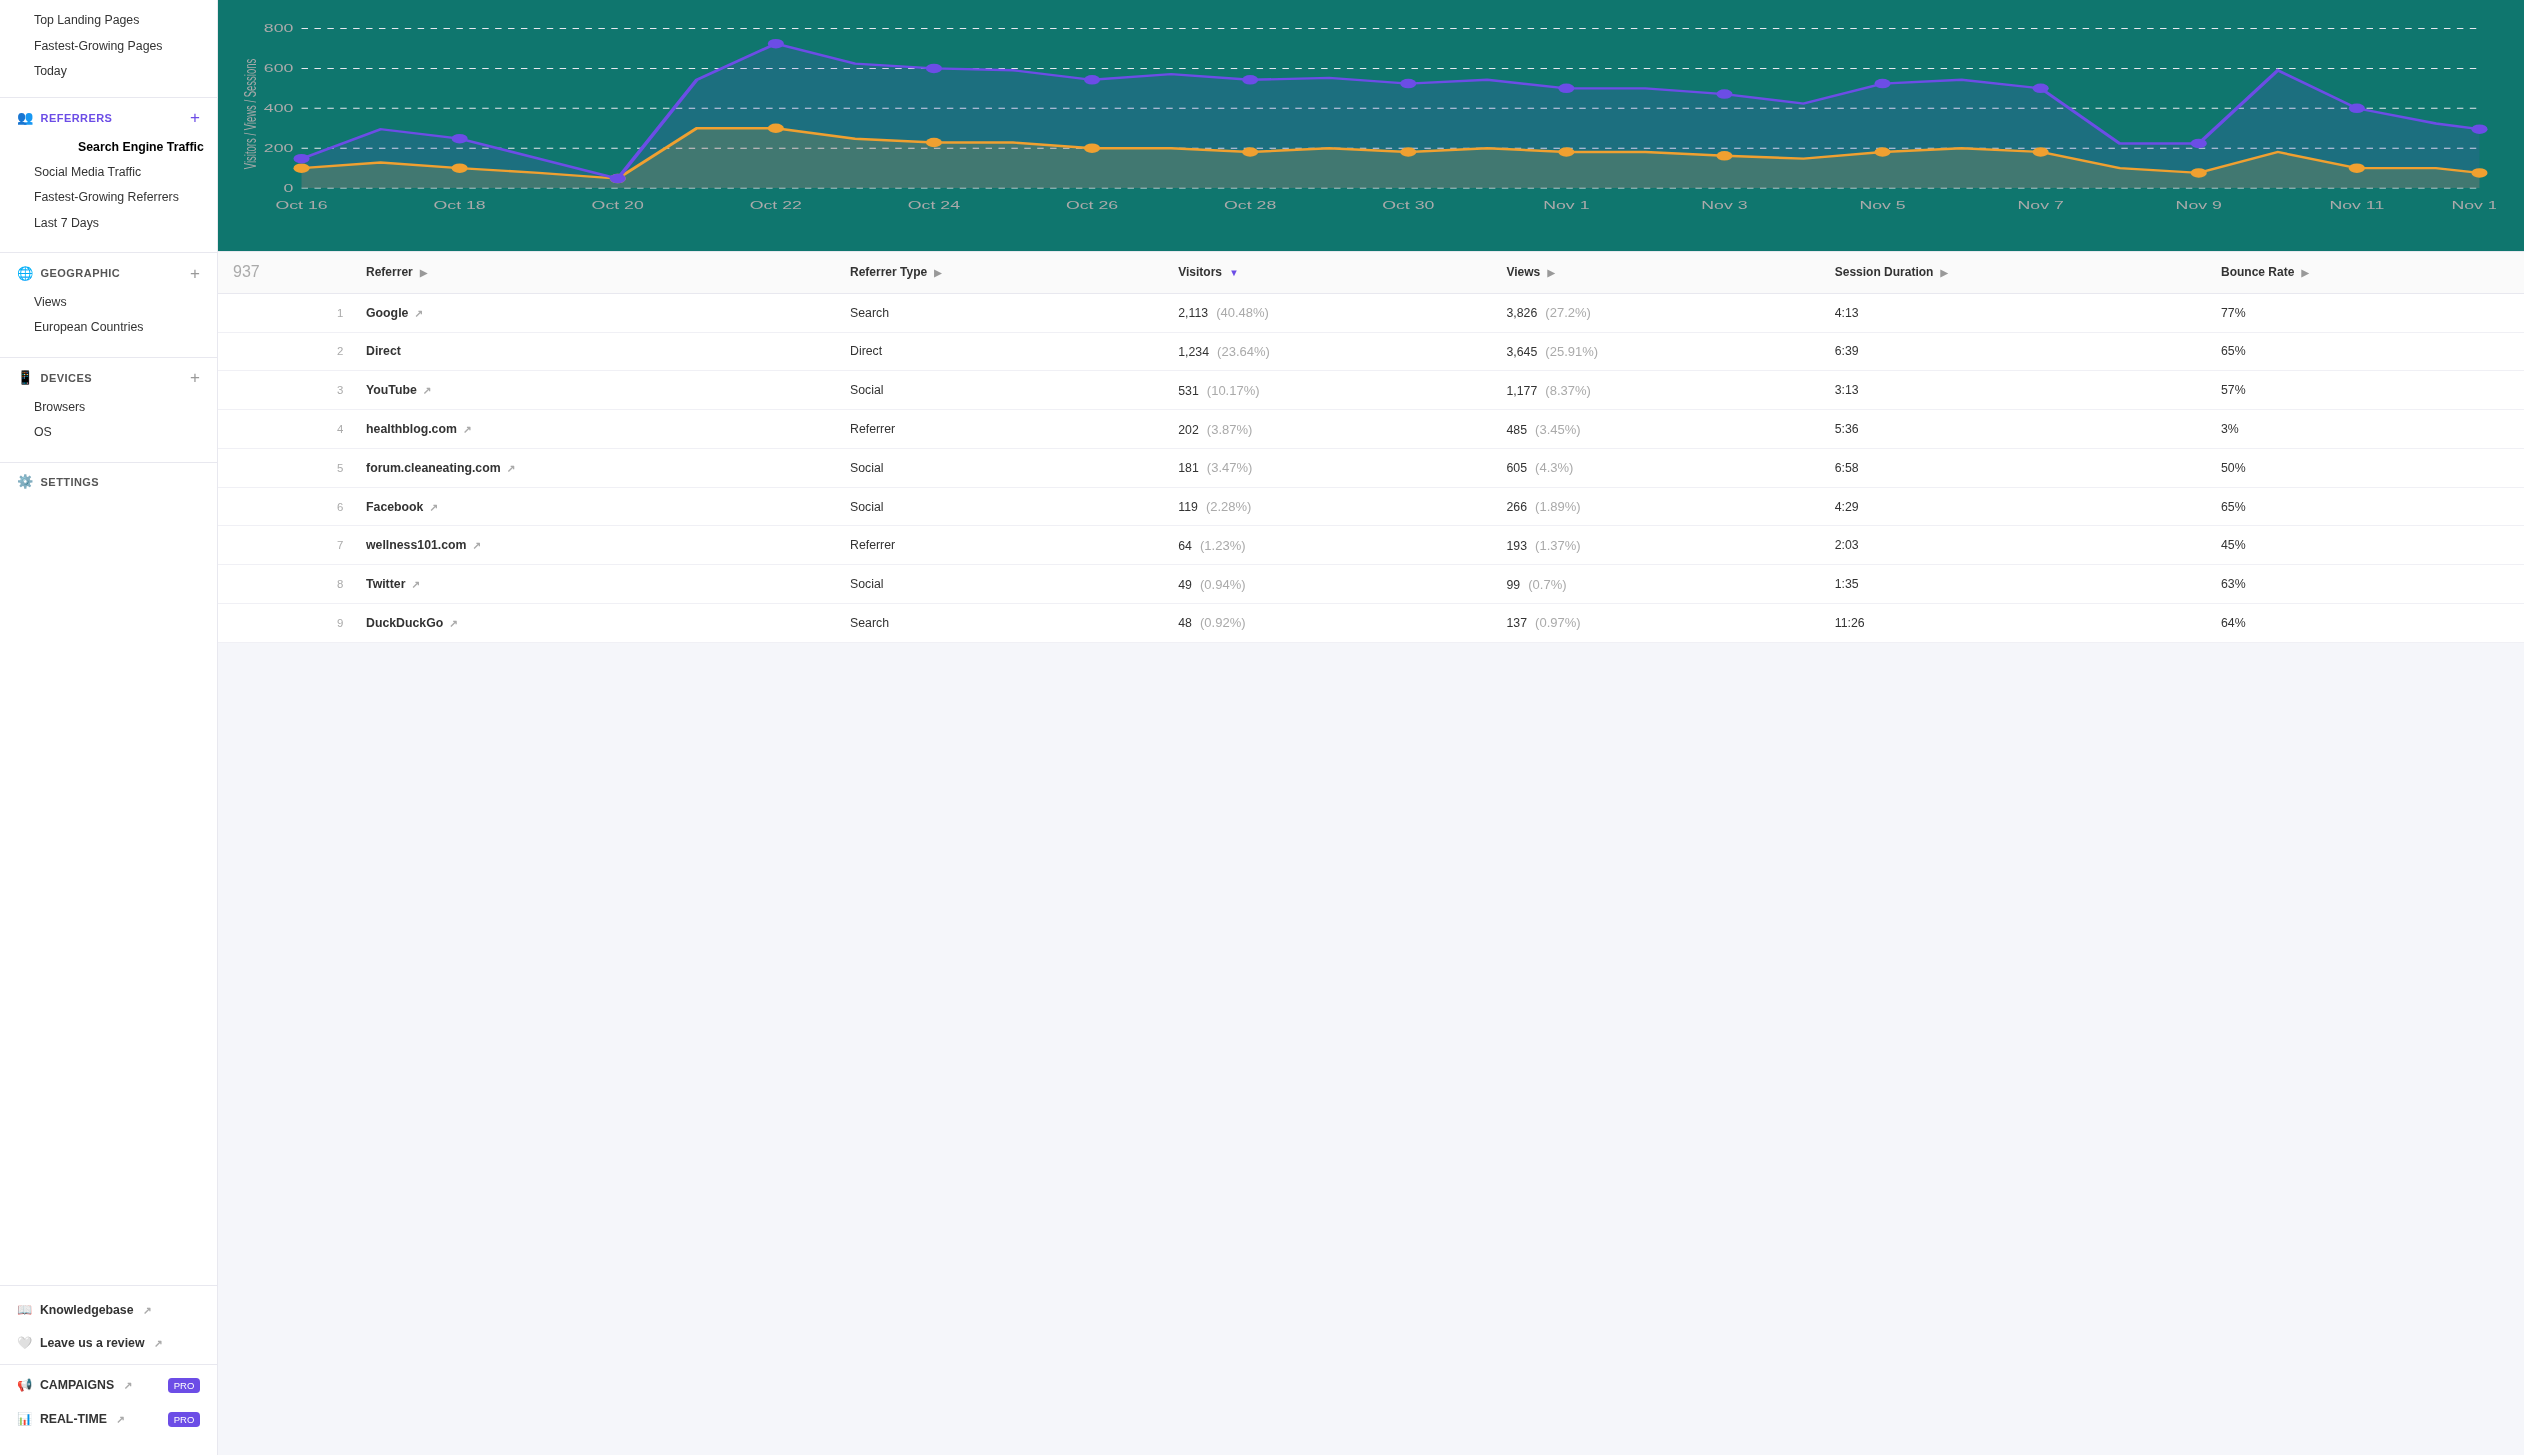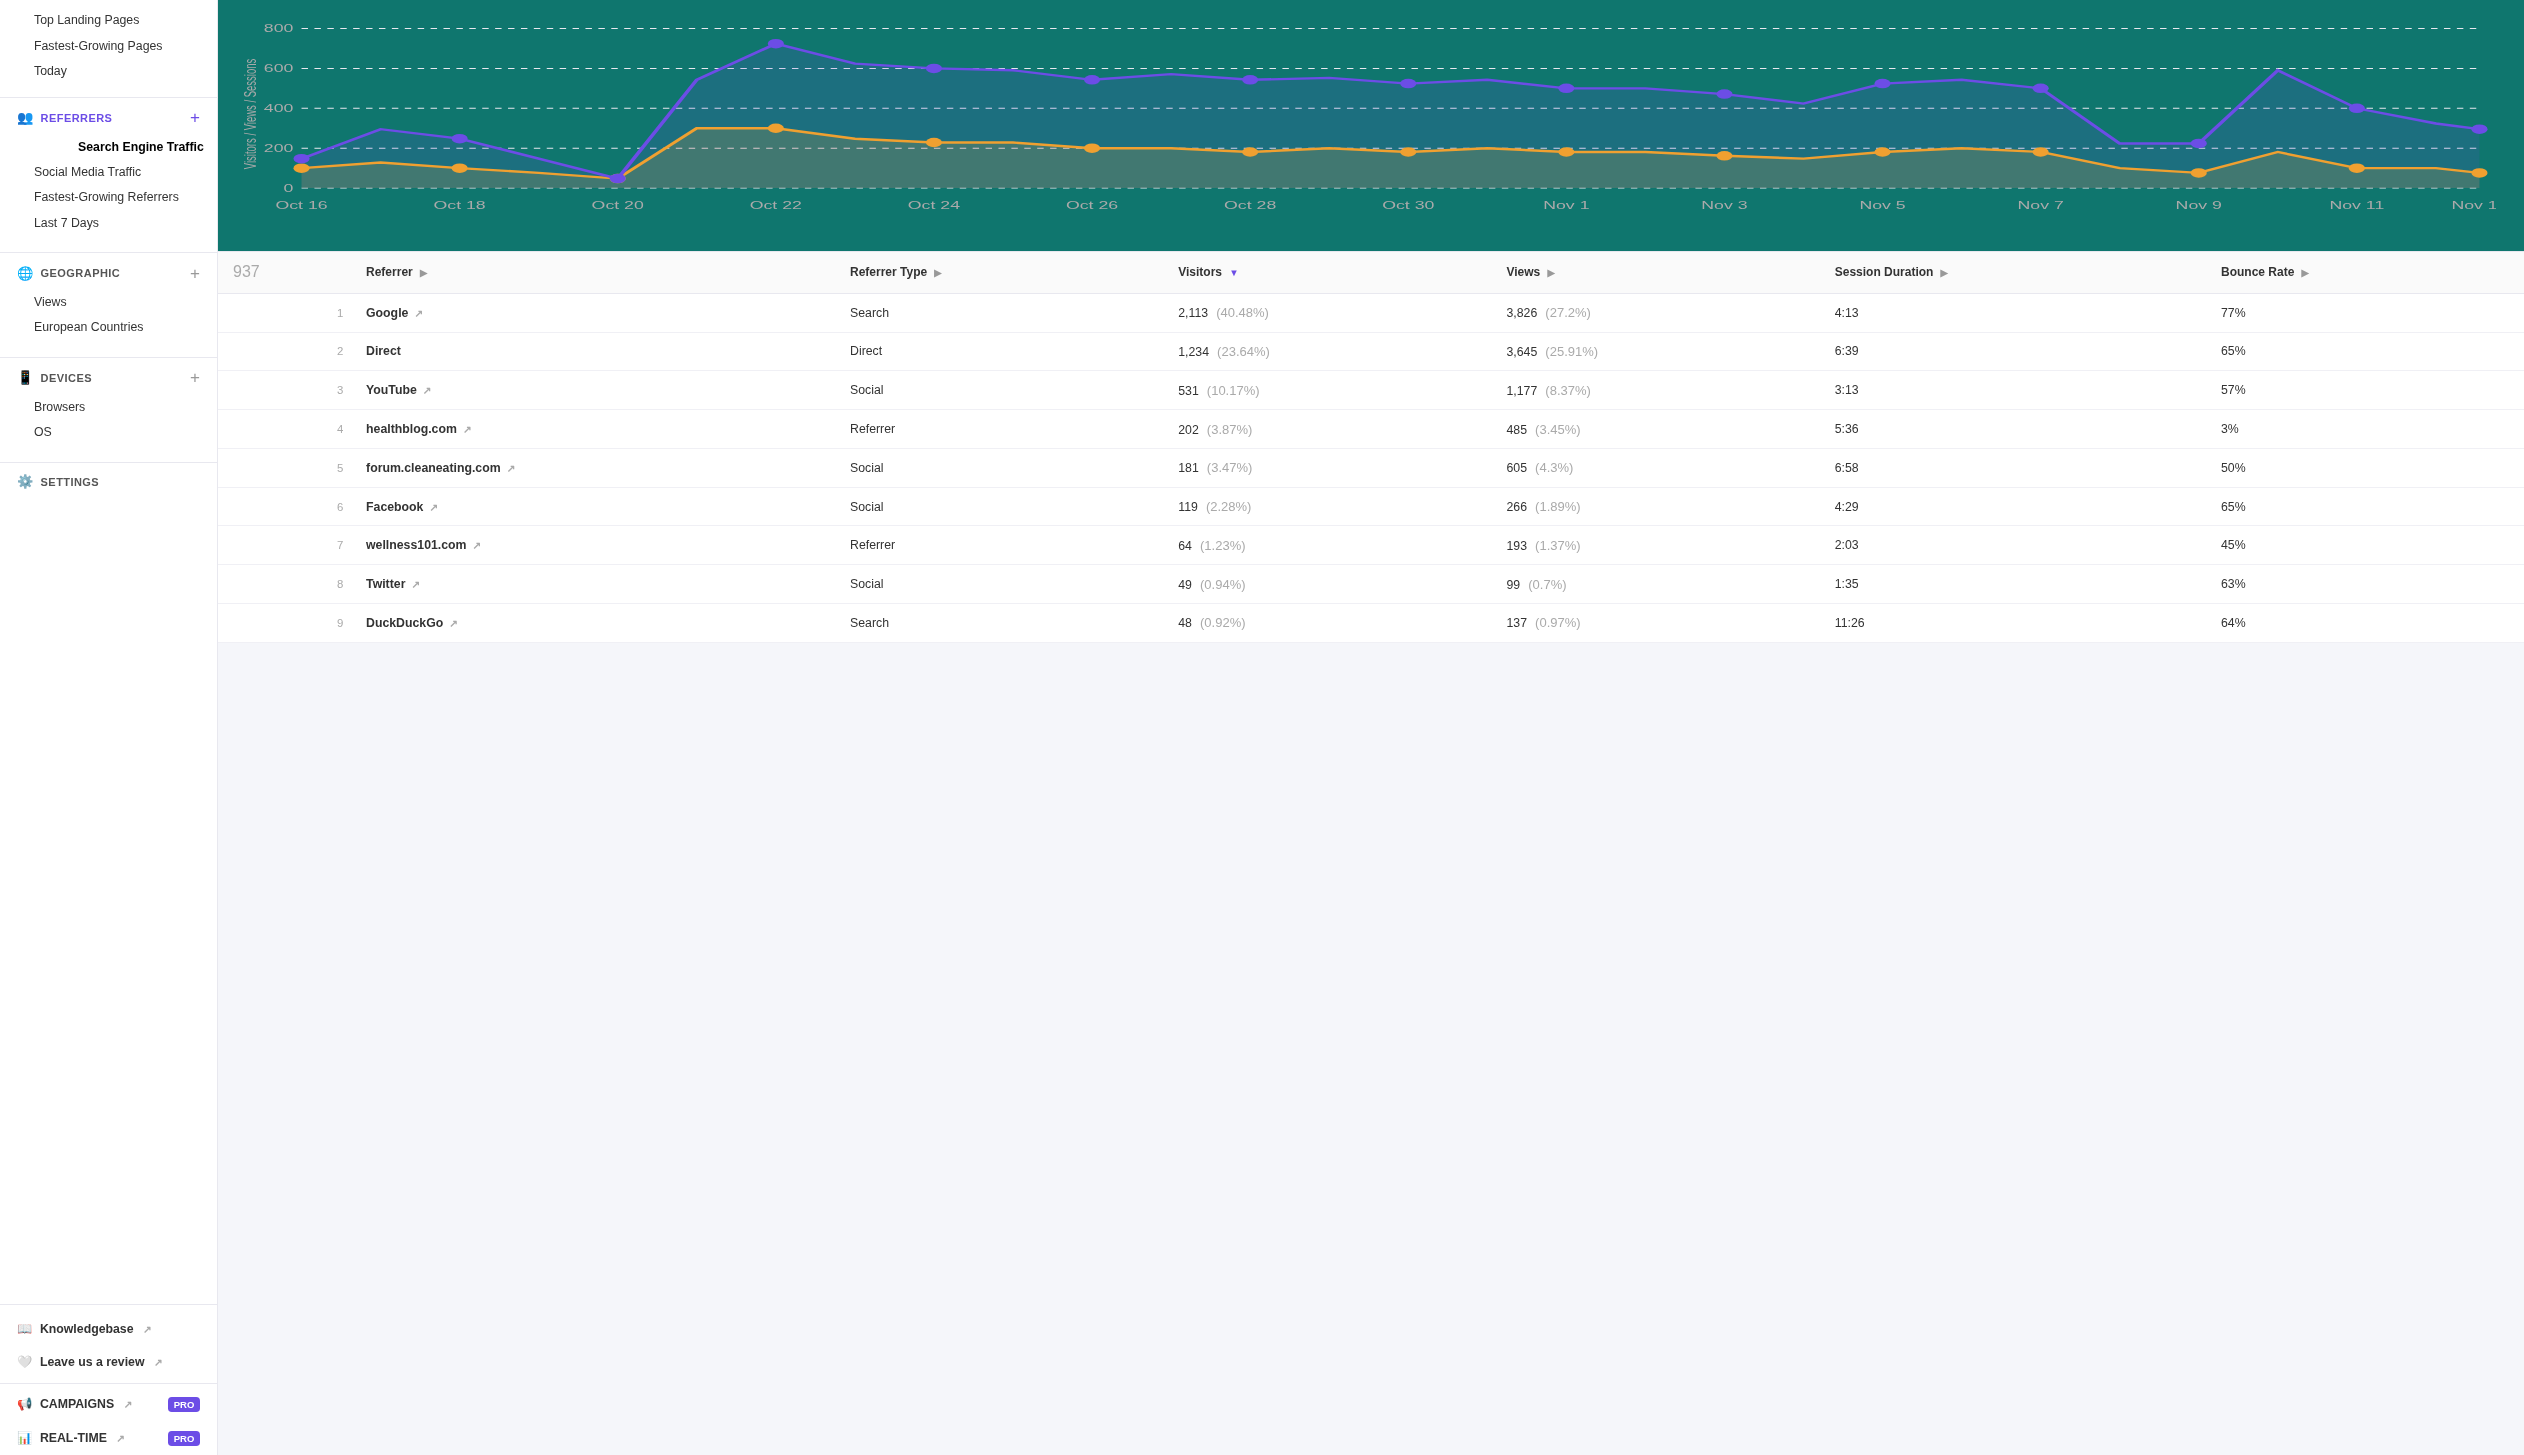--- a/index.html
+++ b/index.html
@@ -7,20 +7,21 @@
 
     
     .sidebar {
       width: 218px;
       min-width: 218px;
       background: #fff;
       border-right: 0.9px solid #e8e8ef;
       display: flex;
       flex-direction: column;
       overflow-y: auto;
+      padding-bottom: 19px;
     }
     .sidebar-section {
       padding: 9.5px 0 3.8px 0;
     }
     .sidebar-section-header {
       display: flex;
       align-items: center;
       justify-content: space-between;
       padding: 7.6px 17px;
       cursor: pointer;
@@ -62,21 +63,21 @@
       gap: 7.6px;
       font-size: 12.3px;
       color: #333;
       cursor: pointer;
       font-weight: 600;
     }
     .pro-badge {
       background: #6c4de6;
       color: #fff;
       font-size: 9.5px;
-      font-weight: 700;
+      font-weight: 400;
       border-radius: 3.8px;
       padding: 1.9px 5.7px;
       margin-left: auto;
     }
 
     
     .main {
       flex: 1;
       overflow-y: auto;
       background: #f5f6fa;

